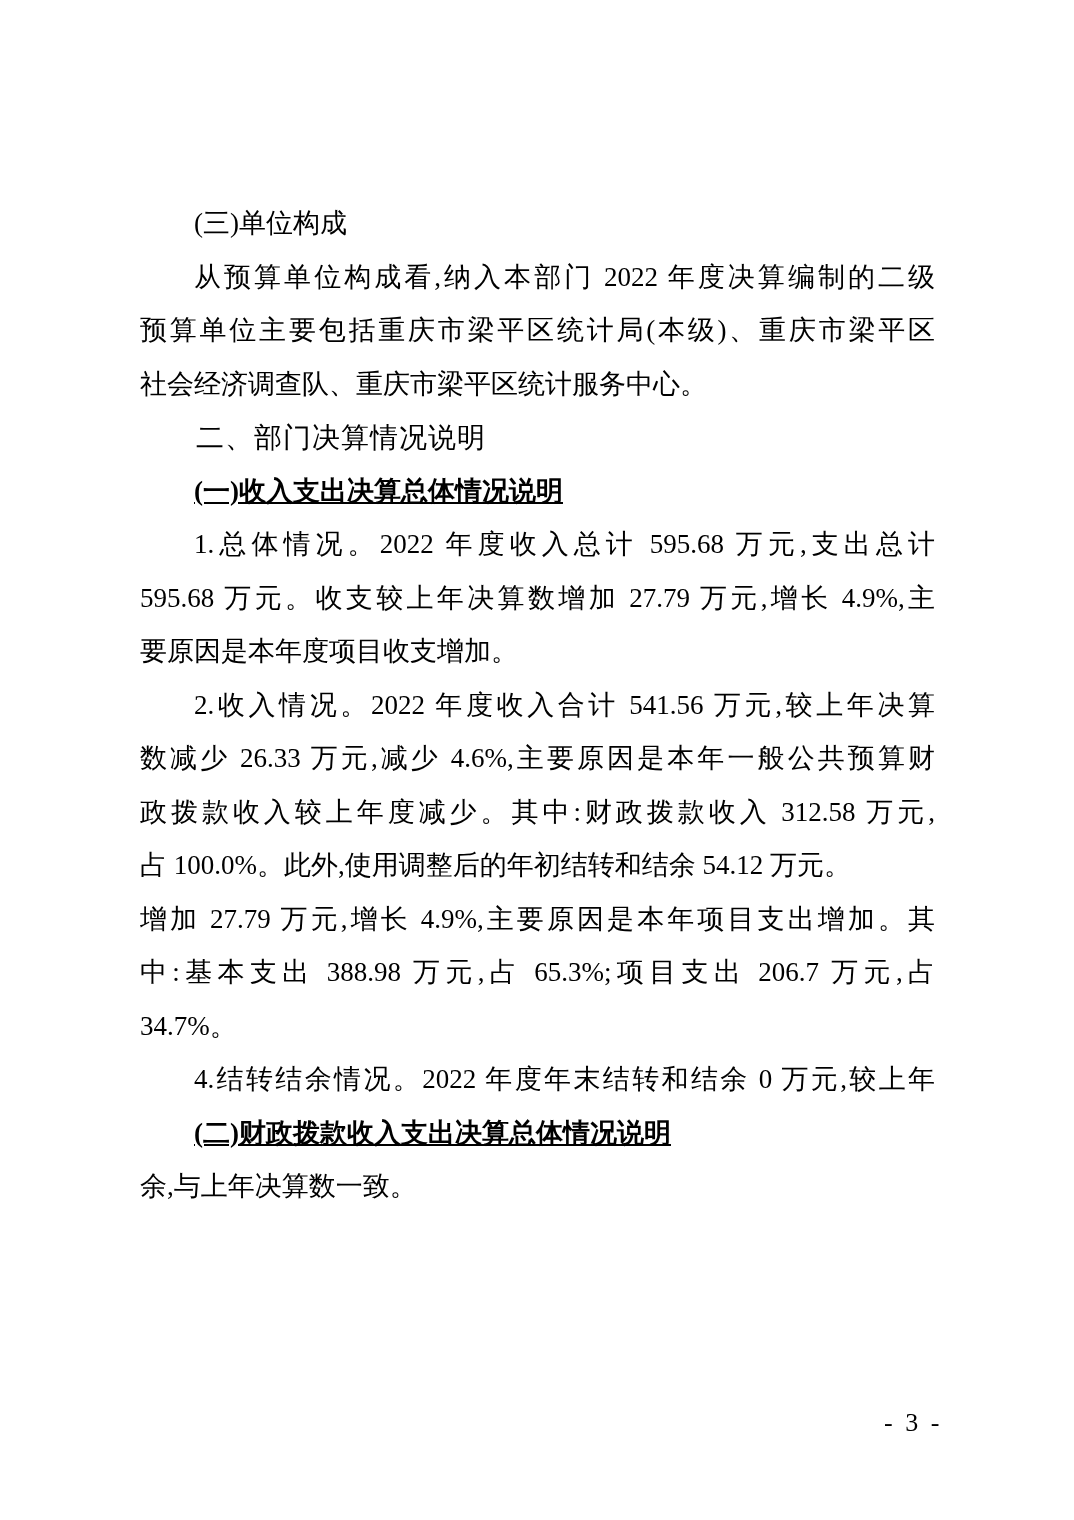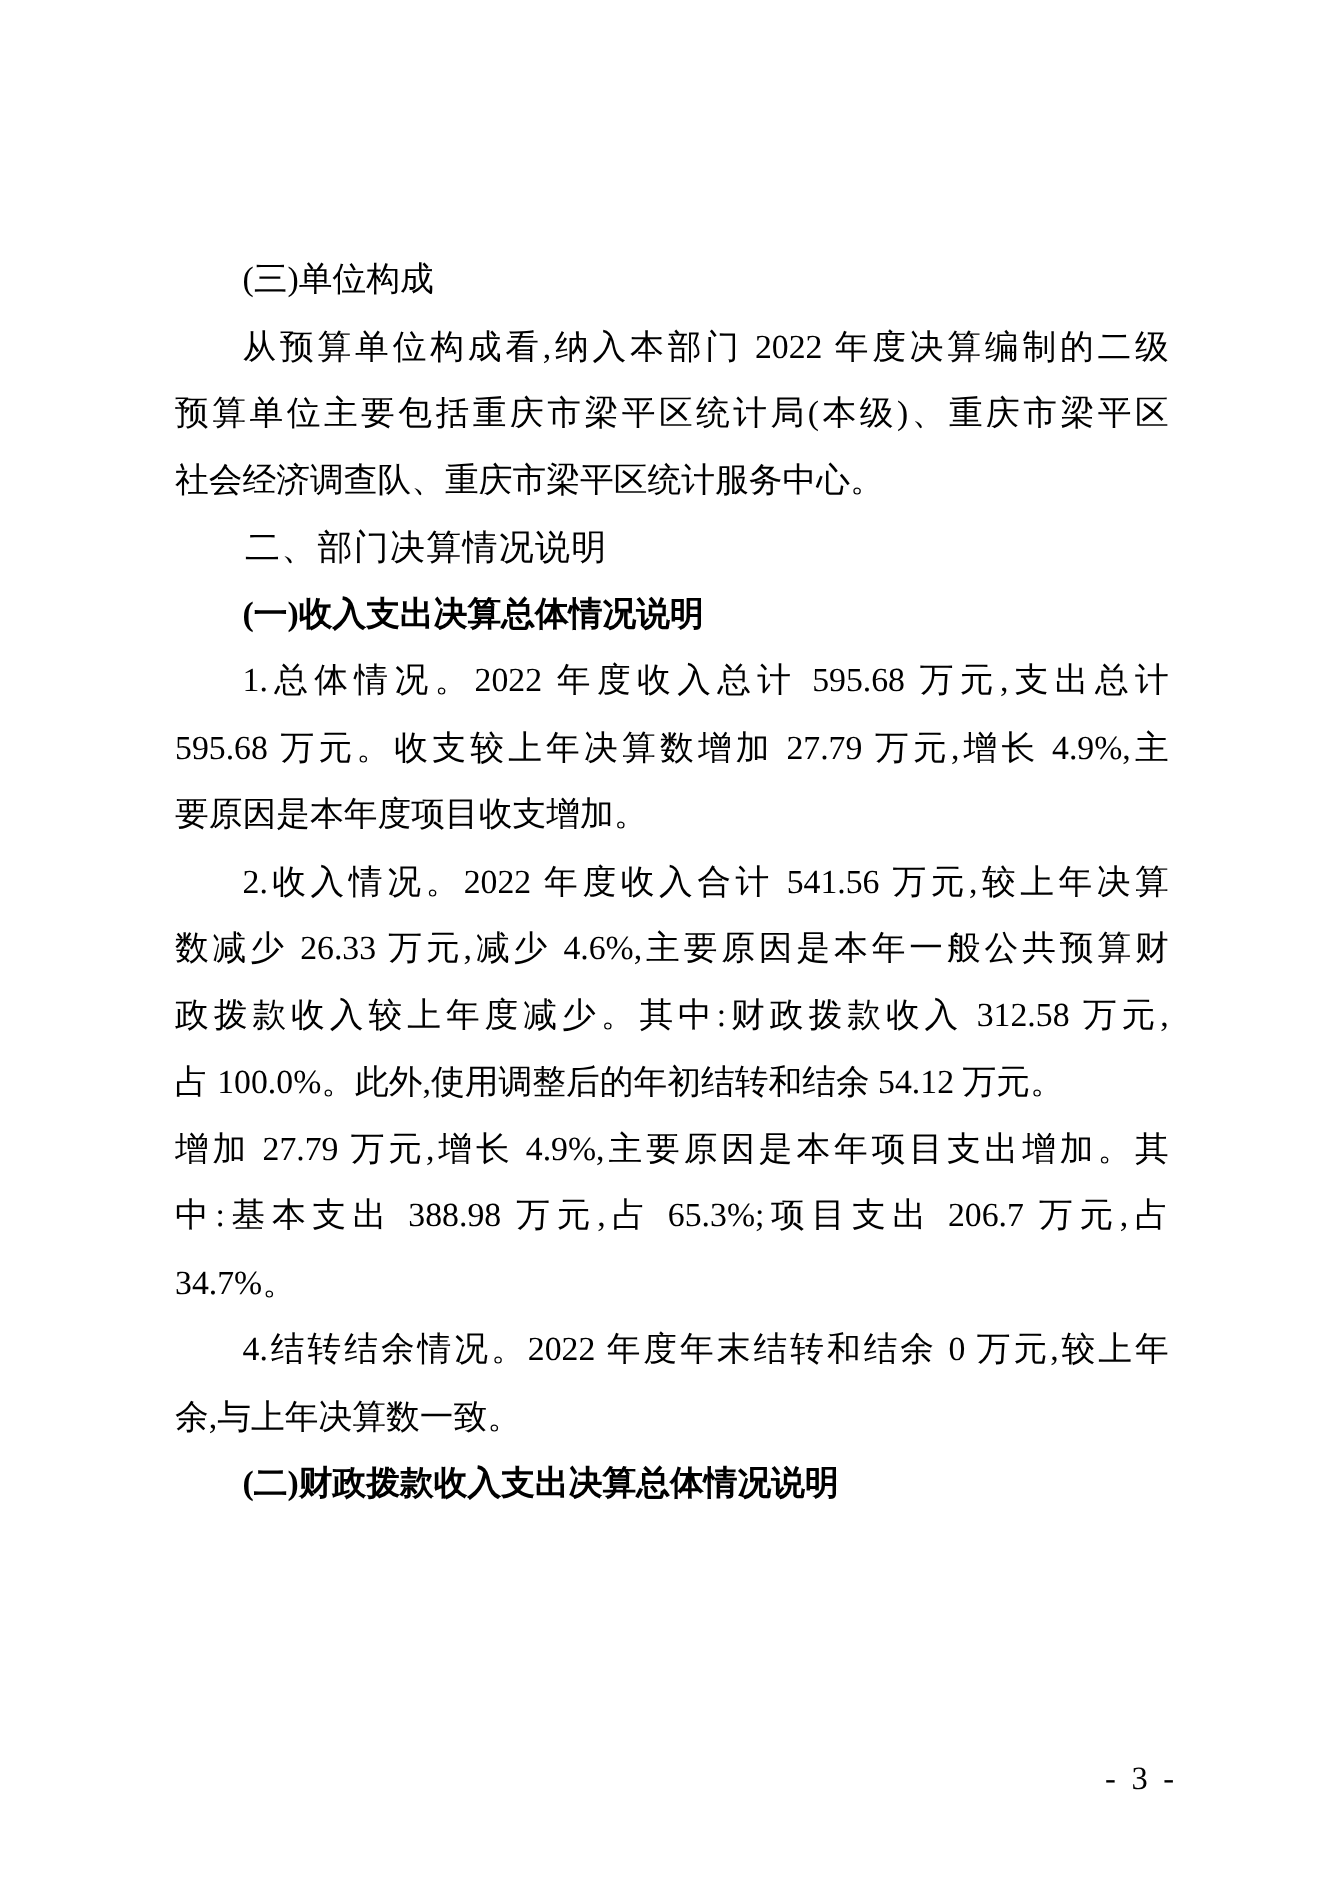--- a/index.html
+++ b/index.html
@@ -36,20 +36,21 @@
   }
   .lastline {
     text-align-last: left;
   }
   .kai {
     text-align-last: left;
   }
   .kaibold {
     font-weight: bold;
     text-align-last: left;
+    text-decoration: underline;
   }
   .hei {
     font-family: "Liberation Sans", "DejaVu Sans", sans-serif;
     font-weight: normal;
     font-size: 28px;
     text-align-last: left;
     letter-spacing: 1px;
   }
   .footer-pagenum {
     position: absolute;
@@ -76,17 +77,17 @@
     <div class="line">595.68 万元。收支较上年决算数增加 27.79 万元,增长 4.9%,主</div>
     <div class="line lastline">要原因是本年度项目收支增加。</div>
     <div class="line indent">2.收入情况。2022 年度收入合计 541.56 万元,较上年决算</div>
     <div class="line">数减少 26.33 万元,减少 4.6%,主要原因是本年一般公共预算财</div>
     <div class="line">政拨款收入较上年度减少。其中:财政拨款收入 312.58 万元,</div>
     <div class="line lastline">占 100.0%。此外,使用调整后的年初结转和结余 54.12 万元。</div>
     <div class="line">增加 27.79 万元,增长 4.9%,主要原因是本年项目支出增加。其</div>
     <div class="line">中:基本支出 388.98 万元,占 65.3%;项目支出 206.7 万元,占</div>
     <div class="line lastline">34.7%。</div>
     <div class="line indent">4.结转结余情况。2022 年度年末结转和结余 0 万元,较上年</div>
+    <div class="line indent kaibold">(二)财政拨款收入支出决算总体情况说明</div>
     <div class="line lastline">余,与上年决算数一致。</div>
-    <div class="line indent kaibold">(二)财政拨款收入支出决算总体情况说明</div>
   </div>
   <div class="footer-pagenum">- 3 -</div>
 </div>
 
 </body></html>

